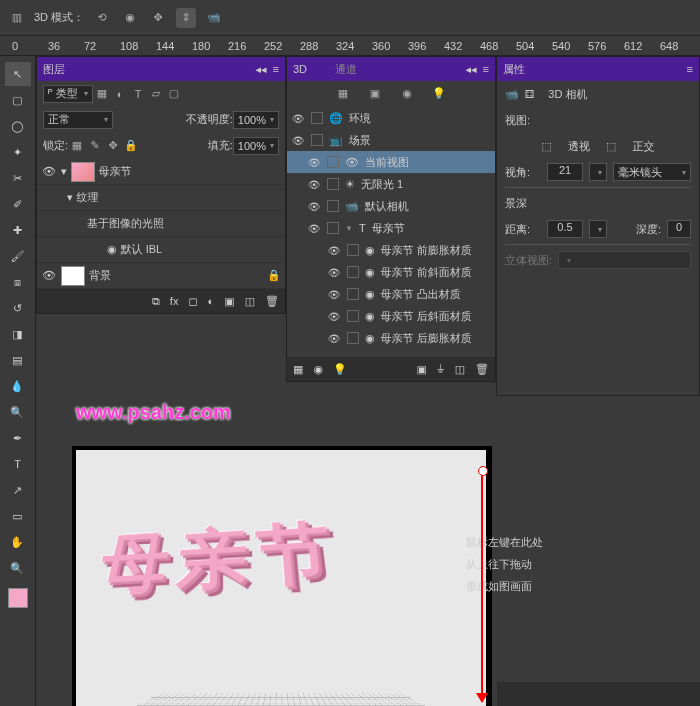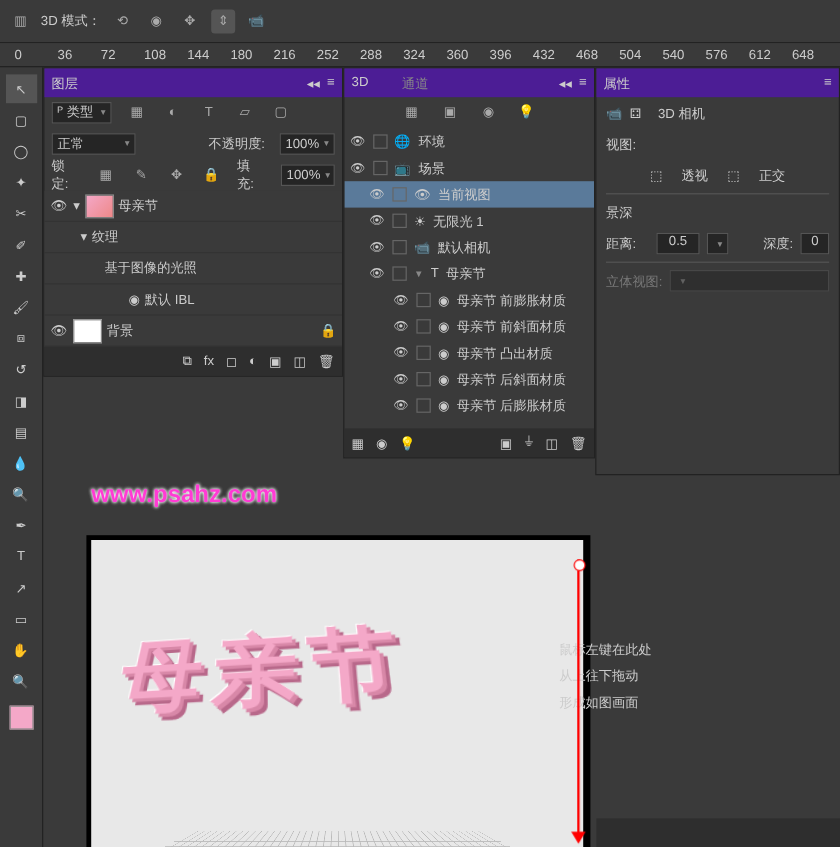--- a/index.html
+++ b/index.html
@@ -17,21 +17,21 @@
 .swatch{width:20px;height:20px;margin-top:6px}
 .panels{flex:1;display:flex;position:relative}
 .col1{width:250px;display:flex;flex-direction:column}
 .col2{width:210px;display:flex;flex-direction:column}
 .col3{flex:1;display:flex;flex-direction:column}
 .panel{background:#3a3a3a;border:1px solid #222}
 .ptabs{height:24px;background:#4c1d95;display:flex;align-items:center;padding:0 6px;gap:28px;font-size:11px}
 .ptab{color:#ccc;cursor:pointer}
 .ptab.dim{color:#888}
 .pctl{margin-left:auto;display:flex;gap:6px;color:#888}
-.prow{height:26px;display:flex;align-items:center;padding:0 6px;gap:12px;border-bottom:1px solid transparent}
+.prow{height:26px;display:flex;align-items:center;padding:0 6px;gap:0;border-bottom:1px solid transparent}
 .sel{background:#252525;border:1px solid #555;height:18px;padding:0 4px;color:#ccc;display:flex;align-items:center;min-width:50px;justify-content:space-between}
 .sel::after{content:"▾";font-size:8px;color:#888;margin-left:4px}
 .numfield{background:#252525;border:1px solid #555;height:18px;padding:0 4px;color:#ccc;width:36px;text-align:center}
 .iconbtn{width:18px;height:18px;display:flex;align-items:center;justify-content:center;color:#aaa;cursor:pointer}
 .layerlist{background:#3a3a3a;height:130px;overflow:hidden}
 .lrow{height:26px;display:flex;align-items:center;padding:0 4px;gap:4px;border-bottom:1px solid #333}
 .lrow .eye{width:16px;text-align:center;color:#ccc}
 .lrow .thumb{width:24px;height:20px;background:#fff;border:1px solid #888}
 .lrow .thumb.pink{background:linear-gradient(135deg,#f4a8c8,#e88)}
 .lrow.ital{color:#aaa}
@@ -305,20 +305,26 @@
         </div>
         <div class="proprow">
           <span class="proplbl">视图:</span>
         </div>
         <div class="proprow" style="justify-content:center;gap:16px">
           <span>⬚</span>
             <span>透视</span>
           <span>⬚</span>
             <span>正交</span>
         </div>
+        <div class="proprow">
+          <span class="proplbl">视角:</span>
+          <span class="numfield">21</span>
+          <span class="sel" style="min-width:14px"></span>
+          <span class="sel" style="flex:1">毫米镜头</span>
+        </div>
         <div class="hr"></div>
         <div class="proprow">
             <span>景深</span>
           </div>
         <div class="proprow">
           <span class="proplbl">距离:</span>
           <span class="numfield">0.5</span>
           <span class="sel" style="min-width:14px"></span>
           <span style="margin-left:auto">深度:</span>
           <span class="numfield" style="width:24px">0</span>

